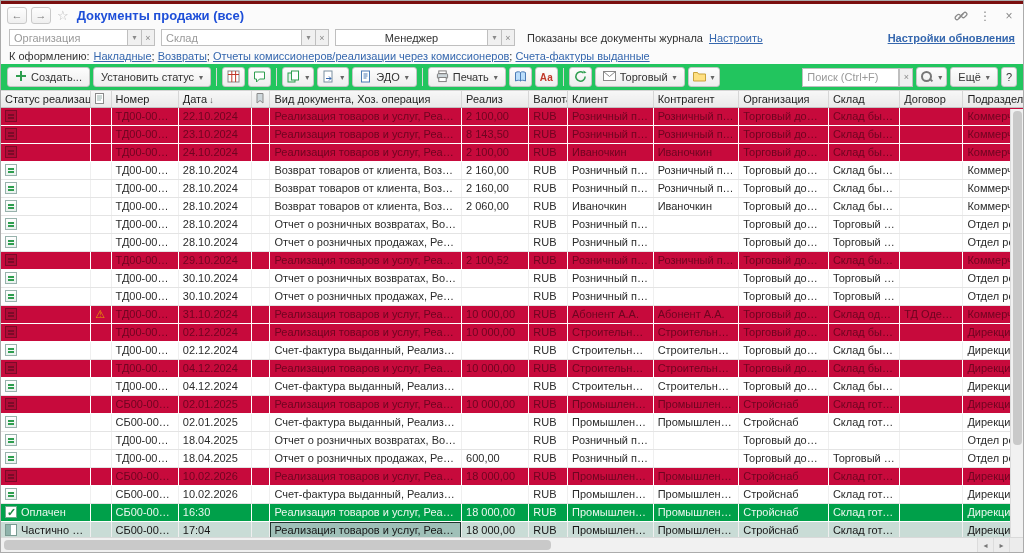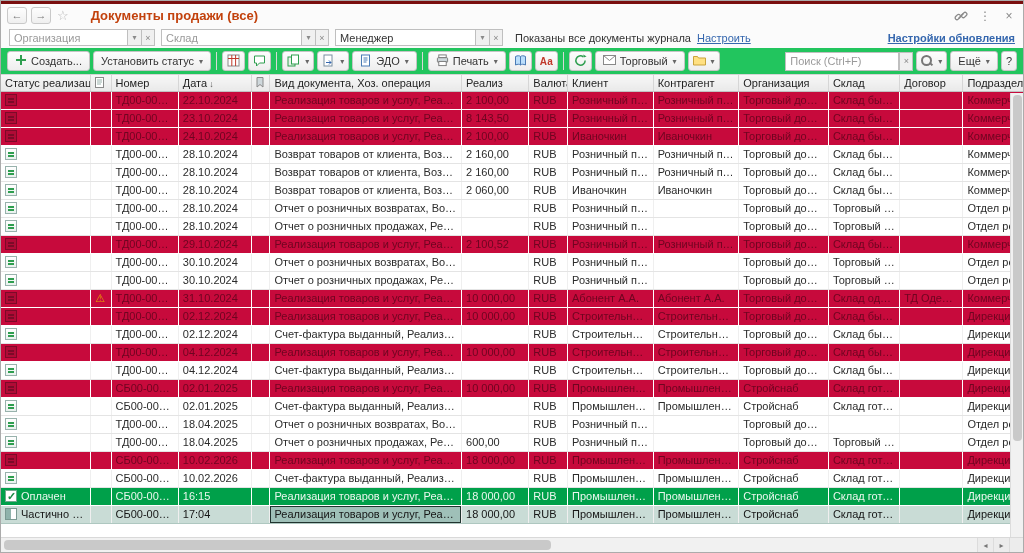--- a/index.html
+++ b/index.html
@@ -6,21 +6,21 @@
   html,body { width:1024px; height:553px; overflow:hidden; }
   body { font-family:"Liberation Sans", sans-serif; font-size:11px; color:#2b2b2b; background:#fff; }
 
   .app { width:1024px; height:553px; border:1px solid #ababab; display:flex; flex-direction:column; background:#fbfbfb; }
   .accent { height:3px; background:#7a0f0f; flex:0 0 auto; }
 
   
   .titlebar { flex:0 0 23px; display:flex; align-items:center; gap:4px; padding:0 6px; background:#fbfbfb; }
   .nav-btn { width:20px; height:17px; border:1px solid #c9c9c9; border-radius:3px; background:linear-gradient(#fdfdfd,#efefef); color:#777; font-size:11px; line-height:15px; text-align:center; cursor:pointer; }
   .star { color:#b9b9b9; font-size:13px; margin:0 2px; }
-  .page-title { font-size:13px; font-weight:bold; color:#c2410c; margin-left:16px; }
+  .page-title { font-size:13px; font-weight:bold; color:#1d4ed8; margin-left:2px; }
   .titlebar-right { margin-left:auto; display:flex; align-items:center; gap:8px; color:#8a8a8a; }
   .tb-ic { width:16px; height:16px; display:flex; align-items:center; justify-content:center; font-size:12px; cursor:pointer; }
 
   
   .filterbar { flex:0 0 21px; display:flex; align-items:center; gap:6px; padding:0 8px; }
   .field { display:flex; align-items:stretch; }
   .field input { height:17px; border:1px solid #bfbfbf; border-right:none; padding:0 4px; font-size:11px; font-family:inherit; color:#333; width:118px; }
   .field input::placeholder { color:#9a9a9a; }
   .fbtn { width:14px; height:17px; border:1px solid #bfbfbf; border-right:none; background:#f0f0f0; color:#8a8a8a; font-size:8px; display:flex; align-items:center; justify-content:center; cursor:pointer; }
   .fbtn:last-child { border-right:1px solid #bfbfbf; font-size:9px; }
@@ -33,21 +33,21 @@
   .linksbar .lbl { color:#333; }
 
   
   .toolbar { flex:0 0 27px; display:flex; align-items:center; gap:3px; padding:0 6px; border-bottom:1px solid #d5d5d5; background:#22c55e; }
   .btn { height:20px; border:1px solid #c5c5c5; border-radius:3px; background:linear-gradient(#fdfdfd,#eeeeee); padding:0 7px; font-size:11px; font-family:inherit; color:#333; display:inline-flex; align-items:center; gap:4px; cursor:pointer; white-space:nowrap; }
   .btn .caret { font-size:8px; color:#666; margin-left:1px; }
   .btn.icon-only { padding:0 4px; }
   .tsep { width:1px; height:18px; background:#d8d8d8; margin:0 2px; flex:0 0 auto; }
   .toolbar-right { margin-left:auto; display:flex; align-items:center; gap:3px; }
   .search { display:flex; align-items:stretch; }
-  .search input { width:114px; height:19px; border:1px solid #bfbfbf; padding:0 4px; font-size:11px; font-family:inherit; color:#333; }
+  .search input { width:97px; height:19px; border:1px solid #bfbfbf; padding:0 4px; font-size:11px; font-family:inherit; color:#333; }
   .search input::placeholder { color:#9a9a9a; }
   .lens { position:relative; width:12px; height:12px; display:inline-block; }
   .lens::before { content:""; position:absolute; left:0; top:0; width:7px; height:7px; border:2px solid #777; border-radius:50%; }
   .lens::after { content:""; position:absolute; left:8px; top:8px; width:4px; height:2px; background:#777; transform:rotate(45deg); }
 
   
   .grid-area { flex:1 1 auto; position:relative; overflow:hidden; background:#fff; }
   table { border-collapse:collapse; table-layout:fixed; width:1044px; }
   thead th { background:linear-gradient(#f7f7f7,#e9e9e9); border-right:1px solid #d6d6d6; border-bottom:1px solid #c2c2c2; font-weight:normal; text-align:left; padding:1px 4px; height:16px; font-size:11px; color:#1f1f1f; white-space:nowrap; overflow:hidden; }
   tbody td { border-right:1px solid #efefef; border-bottom:1px solid #e4e4e4; padding:0 4px; height:17px; line-height:17px; white-space:nowrap; overflow:hidden; text-overflow:ellipsis; font-size:11px; color:#2b2b2b; background:#fff; }
@@ -111,29 +111,33 @@
       <input placeholder="Организация" style="">
       <span class="fbtn">▾</span>
       <span class="fbtn">×</span>
     </div>
     <div class="field">
       <input style="width: 140px;" placeholder="Склад">
       <span class="fbtn">▾</span>
       <span class="fbtn">×</span>
     </div>
     <div class="field">
-      <input style="width: 140px;" value="Менеджер">
+      <input style="width: 152px; text-align: center;" value="Менеджер">
       <span class="fbtn">▾</span>
       <span class="fbtn">×</span>
     </div>
     <span class="journal-info">Показаны все документы журнала</span>
     <a class="lnk">Настроить</a>
     <a class="lnk filter-right">Настройки обновления</a>
   </div>
 
+  <div class="linksbar">
+    <span class="lbl">К оформлению:</span>
+    <span id="to-process-links"><a class="lnk">Накладные</a>; <a class="lnk">Возвраты</a>; <a class="lnk">Отчеты комиссионеров/реализации через комиссионеров</a>; <a class="lnk">Счета-фактуры выданные</a></span>
+  </div>
 
   <div class="toolbar">
     <button class="btn">
       <span><svg width="12" height="12" viewBox="0 0 12 12">
             <path d="M5 1h2v4h4v2H7v4H5V7H1V5h4z" fill="#2e9e4f"></path>
           </svg></span>
       <span>Создать...</span>
     </button>
     <button class="btn">
       <span>Установить статус</span>
@@ -623,21 +627,21 @@
             <td>Промышленные ...</td>
             <td>Стройснаб</td>
             <td>Склад готовой ...</td>
             <td></td>
             <td>Дирекция</td>
           </tr>
           <tr class="row-green">
             <td><span class="st-icon st-check"></span>Оплачен</td>
             <td></td>
             <td>СБ00-000002</td>
-            <td>16:15</td>
+            <td>16:30</td>
             <td></td>
             <td>Реализация товаров и услуг, Реализа...</td>
             <td class="c-num">18 000,00</td>
             <td>RUB</td>
             <td>Промышленные ...</td>
             <td>Промышленные ...</td>
             <td>Стройснаб</td>
             <td>Склад готовой ...</td>
             <td></td>
             <td>Дирекция</td>

